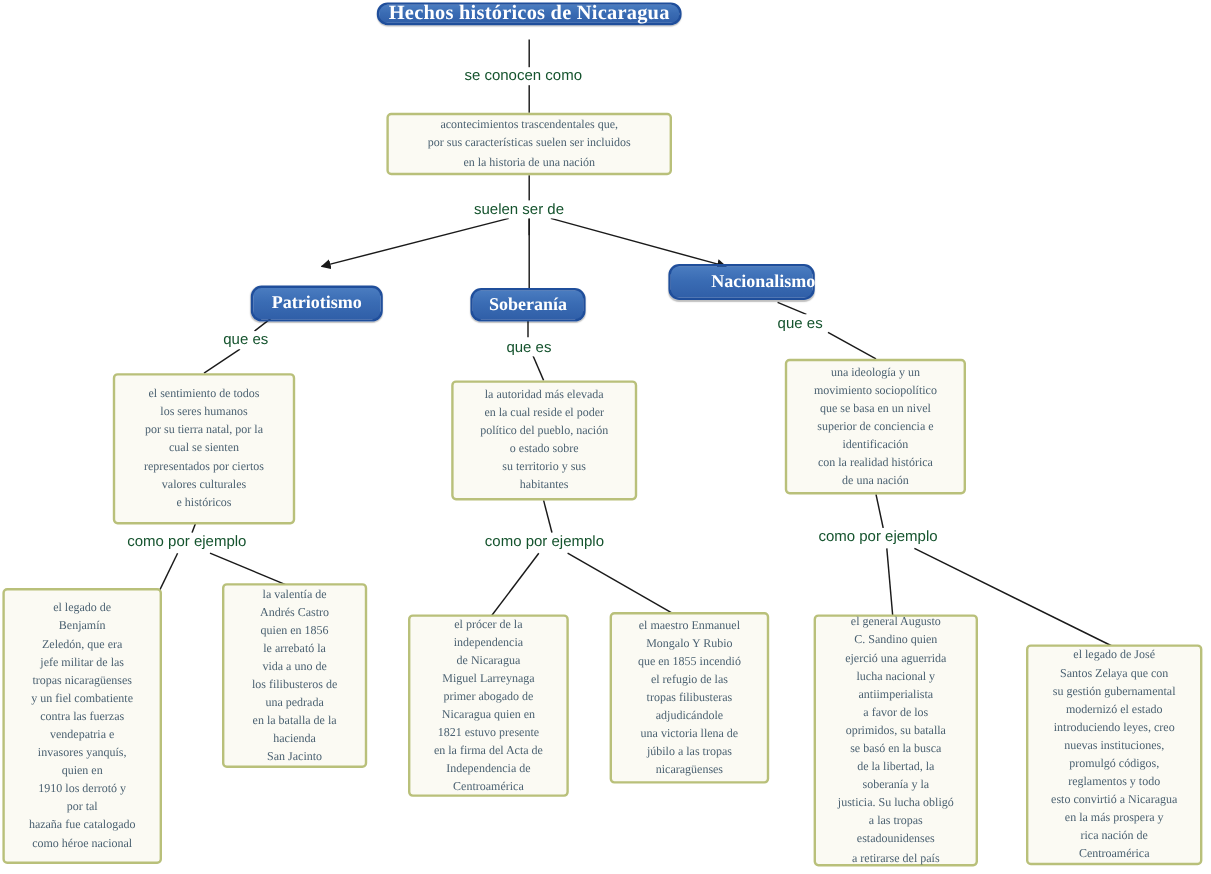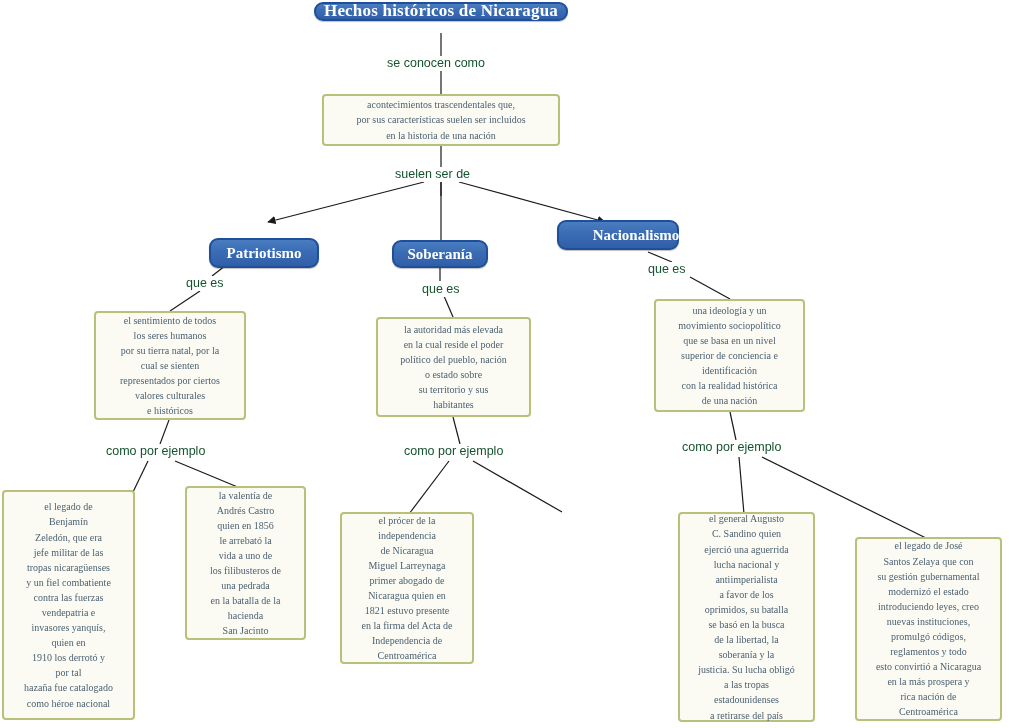--- a/index.html
+++ b/index.html
@@ -124,21 +124,21 @@
   <div class="node-blue cat" style="left:209px; top:222px; width:110px; height:30px;margin-top:16px;">Patriotismo</div>
 
   <div class="node-blue cat" style="left:392px; top:240px; width:96px; height:28px;">Soberanía</div>
 
   <div class="node-blue cat" style="left:557px; top:220px; width:122px; height:30px;padding-left:36px;">Nacionalismo</div>
 
   <div class="node-cream" style="left:322px; top:94px; width:238px; height:52px;">
     <span>acontecimientos trascendentales que,<br>por sus características suelen ser incluidos<br>en la historia de una nación</span>
   </div>
 
-  <div class="node-cream" style="left:94px; top:311px; width:152px; height:109px;">
+  <div class="node-cream" style="left:94px; top:311px; width:152px; height:126px;">
     <span>el sentimiento de todos<br>los seres humanos<br>por su tierra natal, por la<br>cual se sienten<br>representados por ciertos<br>valores culturales<br>e históricos</span>
   </div>
 
   <div class="node-cream" style="left:376px; top:317px; width:155px; height:100px;">
     <span>la autoridad más elevada<br>en la cual reside el poder<br>político del pueblo, nación<br>o estado sobre<br>su territorio y sus<br>habitantes</span>
   </div>
 
   <div class="node-cream" style="left:654px; top:299px; width:151px; height:113px;">
     <span>una ideología y un<br>movimiento sociopolítico<br>que se basa en un nivel<br>superior de conciencia e<br>identificación<br>con la realidad histórica<br>de una nación</span>
   </div>
@@ -148,20 +148,23 @@
   </div>
 
   <div class="node-cream" style="left:185px; top:486px; width:121px; height:154px;">
     <span>la valentía de<br>Andrés Castro<br>quien en 1856<br>le arrebató la<br>vida a uno de<br>los filibusteros de<br>una pedrada<br>en la batalla de la<br>hacienda<br>San Jacinto</span>
   </div>
 
   <div class="node-cream" style="left:340px; top:512px; width:134px; height:152px;">
     <span>el prócer de la<br>independencia<br>de Nicaragua<br>Miguel Larreynaga<br>primer abogado de<br>Nicaragua quien en<br>1821 estuvo presente<br>en la firma del Acta de<br>Independencia de<br>Centroamérica</span>
   </div>
 
+  <div class="node-cream" style="left:508px; top:510px; width:133px; height:143px;">
+    <span>el maestro Enmanuel<br>Mongalo Y Rubio<br>que en 1855 incendió<br>el refugio de las<br>tropas filibusteras<br>adjudicándole<br>una victoria llena de<br>júbilo a las tropas<br>nicaragüenses</span>
+  </div>
 
   <div class="node-cream" style="left:678px; top:512px; width:137px; height:210px;">
     <span>el general Augusto<br>C. Sandino quien<br>ejerció una aguerrida<br>lucha nacional y<br>antiimperialista<br>a favor de los<br>oprimidos, su batalla<br>se basó en la busca<br>de la libertad, la<br>soberanía y la<br>justicia. Su lucha obligó<br>a las tropas<br>estadounidenses<br>a retirarse del país</span>
   </div>
 
   <div class="node-cream" style="left:855px; top:537px; width:147px; height:184px;">
     <span>el legado de José<br>Santos Zelaya que con<br>su gestión gubernamental<br>modernizó el estado<br>introduciendo leyes, creo<br>nuevas instituciones,<br>promulgó códigos,<br>reglamentos y todo<br>esto convirtió a Nicaragua<br>en la más prospera y<br>rica nación de<br>Centroamérica</span>
   </div>
 
   <div class="link-label" style="left:385px; top:56px;">se conocen como</div>

